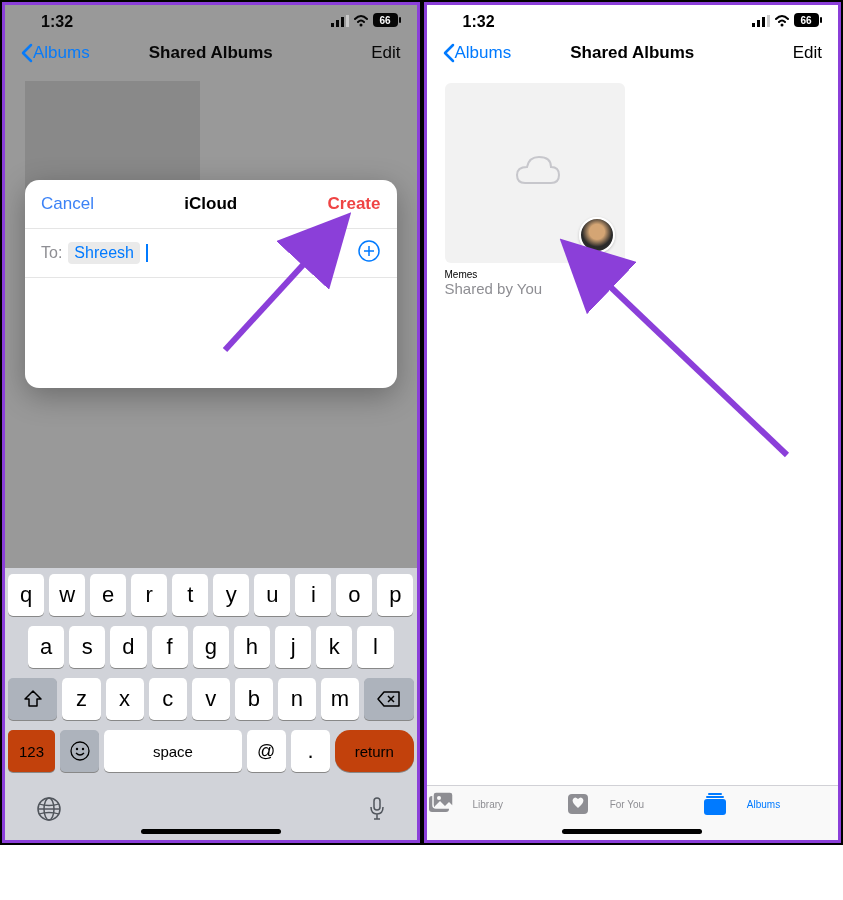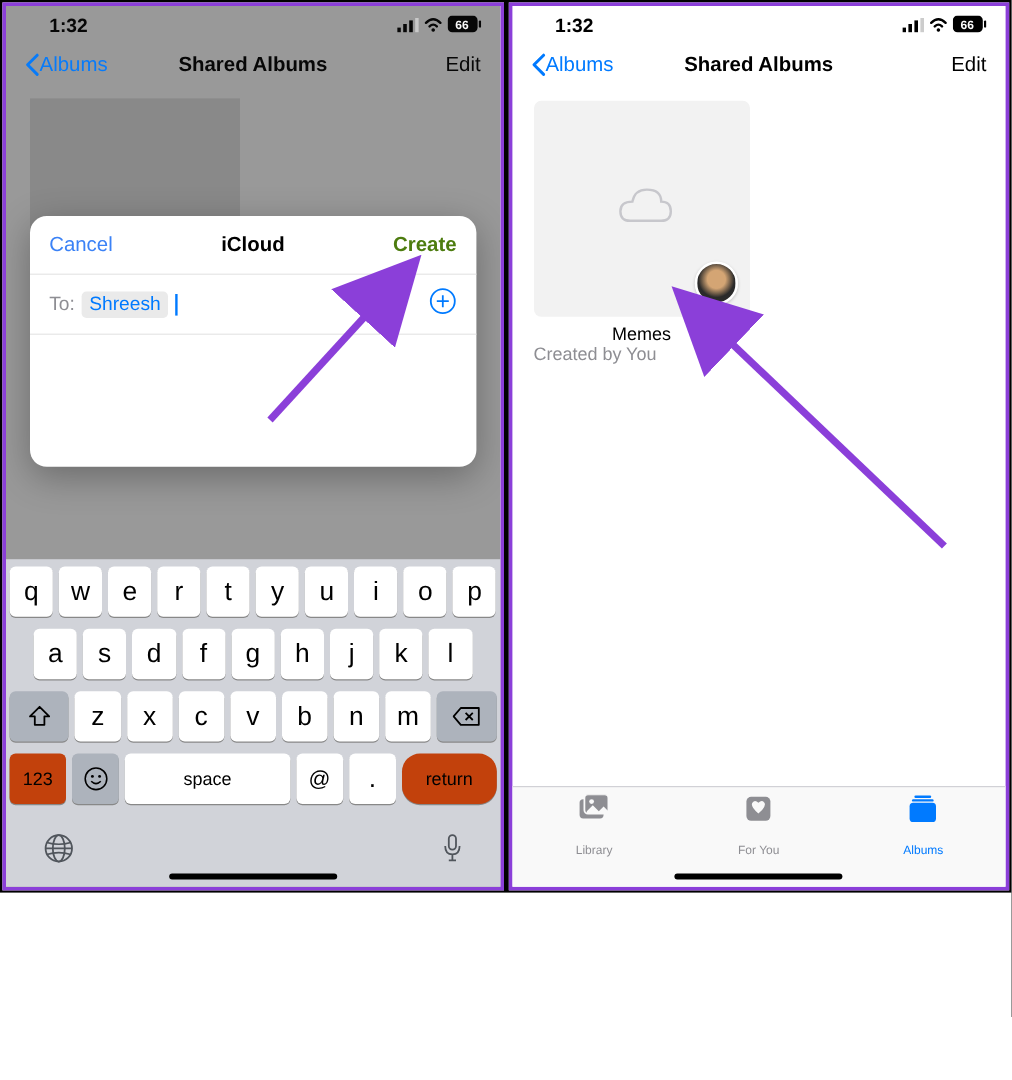--- a/index.html
+++ b/index.html
@@ -1,17 +1,17 @@
 <!DOCTYPE html>
 <html><head>
   <meta charset="utf-8">
   <style>
     * { margin: 0; padding: 0; box-sizing: border-box; }
     body { font-family: -apple-system, BlinkMacSystemFont, "Segoe UI", sans-serif; background: #fff; }
-    .container { display: flex; gap: 4px; padding: 2px; background: #000; width: 843px; height: 744px; }
+    .container { display: flex; gap: 4px; padding: 2px; background: #000; width: 843px; height: 845px; }
     .screen { flex: 1; background: #fff; border: 3px solid #8b3fd9; position: relative; overflow: hidden; }
     .screen.dimmed-bg::before { content: ""; position: absolute; inset: 0; background: #999; z-index: 0; }
     
     
     .status-bar { display: flex; justify-content: space-between; align-items: center; padding: 8px 16px 4px; font-size: 16px; font-weight: 600; position: relative; z-index: 2; }
     .status-time { margin-left: 20px; }
     .status-right { display: flex; align-items: center; gap: 4px; }
     
     
     .nav-bar { display: flex; justify-content: space-between; align-items: center; padding: 8px 16px; position: relative; z-index: 2; }
@@ -21,21 +21,21 @@
     
     
     .album-placeholder { width: 175px; height: 175px; background: #888; margin: 10px 20px; position: relative; z-index: 1; }
     .screen.dimmed-bg .status-bar, .screen.dimmed-bg .nav-bar, .screen.dimmed-bg .album-placeholder { opacity: 0.95; }
     
     
     .modal { position: absolute; top: 175px; left: 20px; right: 20px; background: #fff; border-radius: 14px; z-index: 10; box-shadow: 0 8px 30px rgba(0,0,0,0.3); }
     .modal-header { display: flex; justify-content: space-between; align-items: center; padding: 14px 16px; border-bottom: 1px solid #e5e5e5; }
     .modal-cancel { color: #3b82f6; font-size: 17px; }
     .modal-title { font-size: 17px; font-weight: 600; }
-    .modal-create { color: #4d7c0f; font-size: 17px; font-weight: 600; }
+    .modal-create { color: #ef4444; font-size: 17px; font-weight: 600; }
     .modal-to-row { display: flex; align-items: center; padding: 10px 16px; border-bottom: 1px solid #e5e5e5; gap: 6px; }
     .to-label { color: #8e8e93; font-size: 16px; }
     .to-token { background: #eaeaea; padding: 2px 6px; border-radius: 4px; color: #007aff; font-size: 16px; }
     .to-cursor { width: 2px; height: 18px; background: #007aff; }
     .to-add { margin-left: auto; color: #007aff; }
     .modal-body { height: 110px; }
     
     
     .keyboard { position: absolute; bottom: 0; left: 0; right: 0; background: #d1d3d9; padding: 6px 3px; z-index: 20; }
     .key-row { display: flex; gap: 5px; margin-bottom: 10px; justify-content: center; }
@@ -51,26 +51,26 @@
     .key-dot { flex: 1; }
     .key-return { flex: 2; border-radius: 15px; }
     .keyboard-bottom { display: flex; justify-content: space-between; align-items: center; padding: 14px 28px 8px; }
     .home-indicator { position: absolute; bottom: 6px; left: 50%; transform: translateX(-50%); width: 140px; height: 5px; background: #000; border-radius: 3px; z-index: 30; }
     
     
     .album-card { margin: 12px 18px; width: 180px; }
     .album-thumb { width: 180px; height: 180px; background: #f2f2f2; border-radius: 6px; position: relative; display: flex; align-items: center; justify-content: center; }
     .album-cloud { color: #c7c7cc; }
     .album-avatar { position: absolute; bottom: 10px; right: 10px; width: 36px; height: 36px; border-radius: 50%; background: radial-gradient(circle at 50% 40%, #d4a574 30%, #2a2a2a 60%); border: 2px solid #fff; box-shadow: 0 1px 3px rgba(0,0,0,0.2); }
-    .album-name { font-size: 15px; margin-top: 6px; color: #000; text-align: center; }
+    .album-name { font-size: 10px; margin-top: 6px; color: #000; }
     .album-subtitle { font-size: 15px; color: #8e8e93; }
     
     
     .tab-bar { position: absolute; bottom: 0; left: 0; right: 0; display: flex; border-top: 0.5px solid #d1d1d6; padding: 6px 0 24px; background: #f9f9f9; }
-    .tab { flex: 1; display: flex; flex-direction: column; align-items: center; gap: 18px; color: #8e8e93; font-size: 10px; text-align: center; }
+    .tab { flex: 1; display: flex; flex-direction: row; align-items: center; gap: 18px; color: #8e8e93; font-size: 10px; text-align: center; }
     .tab.active { color: #007aff; }
     .tab-icon { width: 28px; height: 24px; }
     
     
     .arrow-svg { position: absolute; z-index: 50; pointer-events: none; }
     
     .chevron-back { width: 12px; height: 20px; }
   </style>
 </head>
 <body>
@@ -250,21 +250,21 @@
     <div class="album-card">
       <div class="album-thumb">
         <span class="album-cloud">
           <svg width="56" height="40" viewBox="0 0 56 40">
               <path d="M44 32 Q52 32 52 24 Q52 16 44 16 Q44 6 32 6 Q22 6 20 16 Q10 16 10 24 Q10 32 18 32 Z" stroke="#c7c7cc" stroke-width="2" fill="none"></path>
             </svg>
         </span>
         <div class="album-avatar"></div>
       </div>
       <div class="album-name">Memes</div>
-      <div class="album-subtitle">Created by You</div>
+      <div class="album-subtitle">Shared by You</div>
     </div>
 
     <svg class="arrow-svg" style="top:220px; left:120px;" width="260" height="250">
       <defs>
           <marker id="ah2" markerWidth="12" markerHeight="12" refX="8" refY="6" orient="auto">
             <path d="M0 0 L12 6 L0 12 Z" fill="#8b3fd9"></path>
           </marker>
         </defs>
       <line x1="240" y1="230" x2="30" y2="30" stroke="#8b3fd9" stroke-width="6" marker-end="url(#ah2)"></line>
     </svg>

